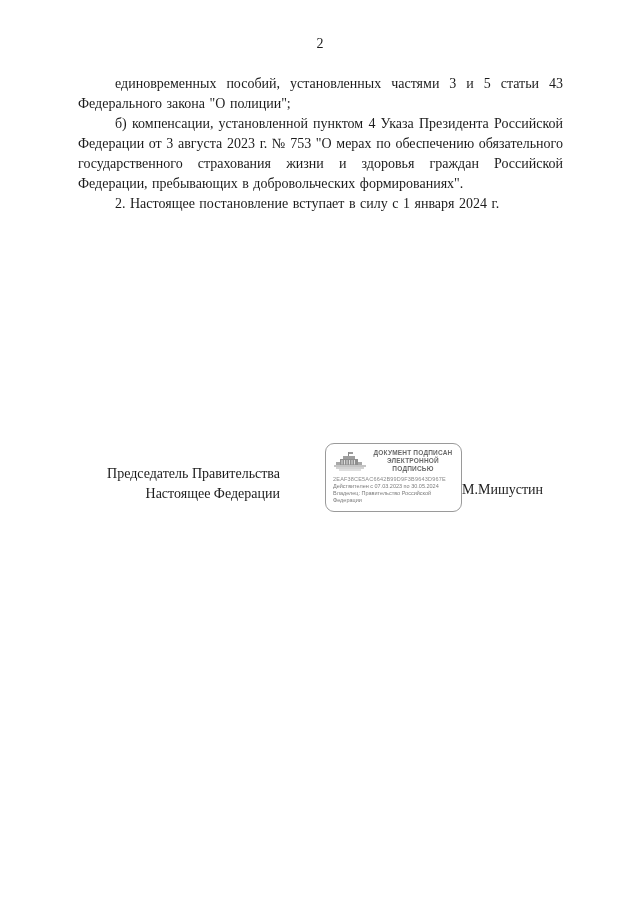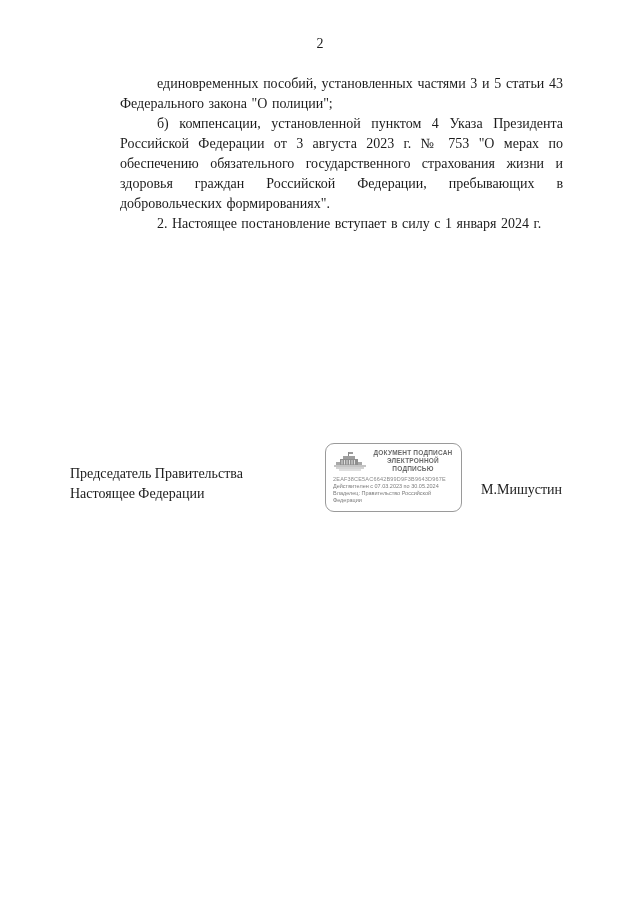--- a/index.html
+++ b/index.html
@@ -17,45 +17,45 @@
     overflow: hidden;
   }
   .page-number {
     padding-top: 36px;
     text-align: center;
     font-size: 14px;
     line-height: 16px;
   }
   .body-text {
     margin-top: 22px;
-    padding-left: 120px;
+    padding-left: 78px;
     padding-right: 77px;
   }
   .body-text p {
     margin: 0;
     font-size: 14px;
     line-height: 20px;
     text-align: justify;
     text-align-last: left;
     text-indent: 37px;
     word-spacing: 1px;
   }
   
   .sig-title {
     position: absolute;
     left: 70px;
     top: 464px;
     width: 210px;
-    text-align: left;
+    text-align: right;
     font-size: 14px;
     line-height: 20px;
   }
   .signer-name {
     position: absolute;
-    left: 481px;
+    left: 462px;
     top: 481px;
     font-size: 14px;
     line-height: 18px;
     white-space: nowrap;
   }
   .stamp {
     position: absolute;
     left: 325px;
     top: 443px;
     width: 137px;

